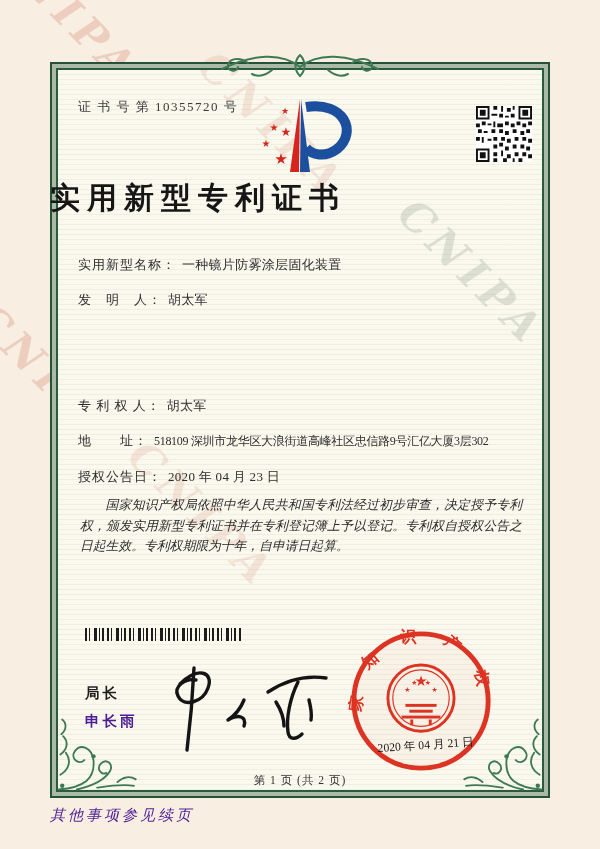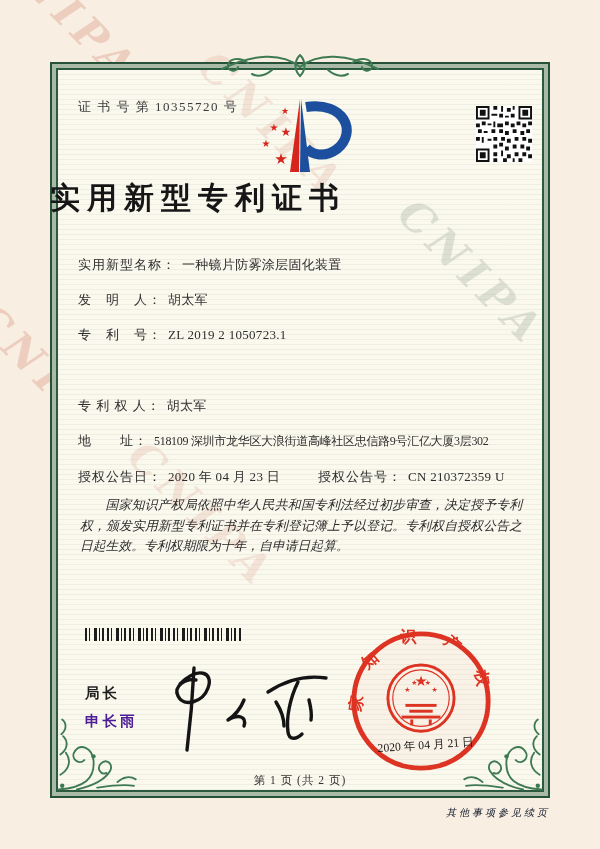--- a/index.html
+++ b/index.html
@@ -65,22 +65,22 @@
 
   .seal{position:absolute;left:298px;top:566px;width:146px;height:146px;mix-blend-mode:multiply;opacity:0.96;}
 
   .ornament-top{position:absolute;left:160px;top:-14px;width:180px;height:38px;z-index:5;}
   .flourish{position:absolute;bottom:3px;width:92px;height:92px;z-index:3;}
   .flourish-left{left:3px;}
   .flourish-right{right:3px;transform:scaleX(-1);}
 
   .page-num{position:absolute;left:0;right:0;top:711px;text-align:center;font-size:11.5px;color:#333;letter-spacing:1px;}
   .continuation{
-    position:absolute;left:50px;width:500px;top:806px;text-align:right;
-    font-size:10px;letter-spacing:3px;color:#0f172a;z-index:2;font-style:italic;
+    position:absolute;left:50px;width:500px;top:806px;text-align:left;
+    font-size:15px;letter-spacing:3px;color:#4c1d95;z-index:2;font-style:italic;
   }
 </style>
 </head>
 <body>
 
 <div class="wm wm-pink" style="left:-28px;top:-14px;">CNIPA</div>
 <div class="wm wm-pink" style="left:-46px;top:352px;">CNIPA</div>
 
 <div class="page">
   <div class="page-texture"></div>
@@ -167,34 +167,28 @@
     </svg>
 
     <div class="title">实用新型专利证书</div>
 
     <div class="row" style="top:194px;">
       <span class="lbl">实用新型名称：</span><span class="val">一种镜片防雾涂层固化装置</span>
     </div>
     <div class="row" style="top:229px;">
       <span class="lbl">发　明　人：</span><span class="val">胡太军</span>
     </div>
-    <div class="row" style="top:264px;">
-      <span class="lbl">专　利　号：</span><span class="val">ZL 2019 2 1050723.1</span>
-    </div>
     <div class="row" style="top:335px;">
       <span class="lbl">专 利 权 人：</span><span class="val">胡太军</span>
     </div>
     <div class="row row-addr" style="top:370px;">
       <span class="lbl">地　　址：</span><span class="val">518109 深圳市龙华区大浪街道高峰社区忠信路9号汇亿大厦3层302</span>
     </div>
     <div class="row" style="top:406px;">
       <span class="lbl">授权公告日：</span><span class="val">2020 年 04 月 23 日</span>
-      <span class="pair2">
-        <span class="lbl">授权公告号：</span><span class="val">CN 210372359 U</span>
-      </span>
     </div>
 
     <div class="body-text">
       <p>国家知识产权局依照中华人民共和国专利法经过初步审查，决定授予专利权，颁发实用新型专利证书并在专利登记簿上予以登记。专利权自授权公告之日起生效。专利权期限为十年，自申请日起算。</p>
     </div>
 
     <div class="barcode"></div>
 
     <div class="sig-title">局长</div>
     <div class="sig-name">申长雨</div>

